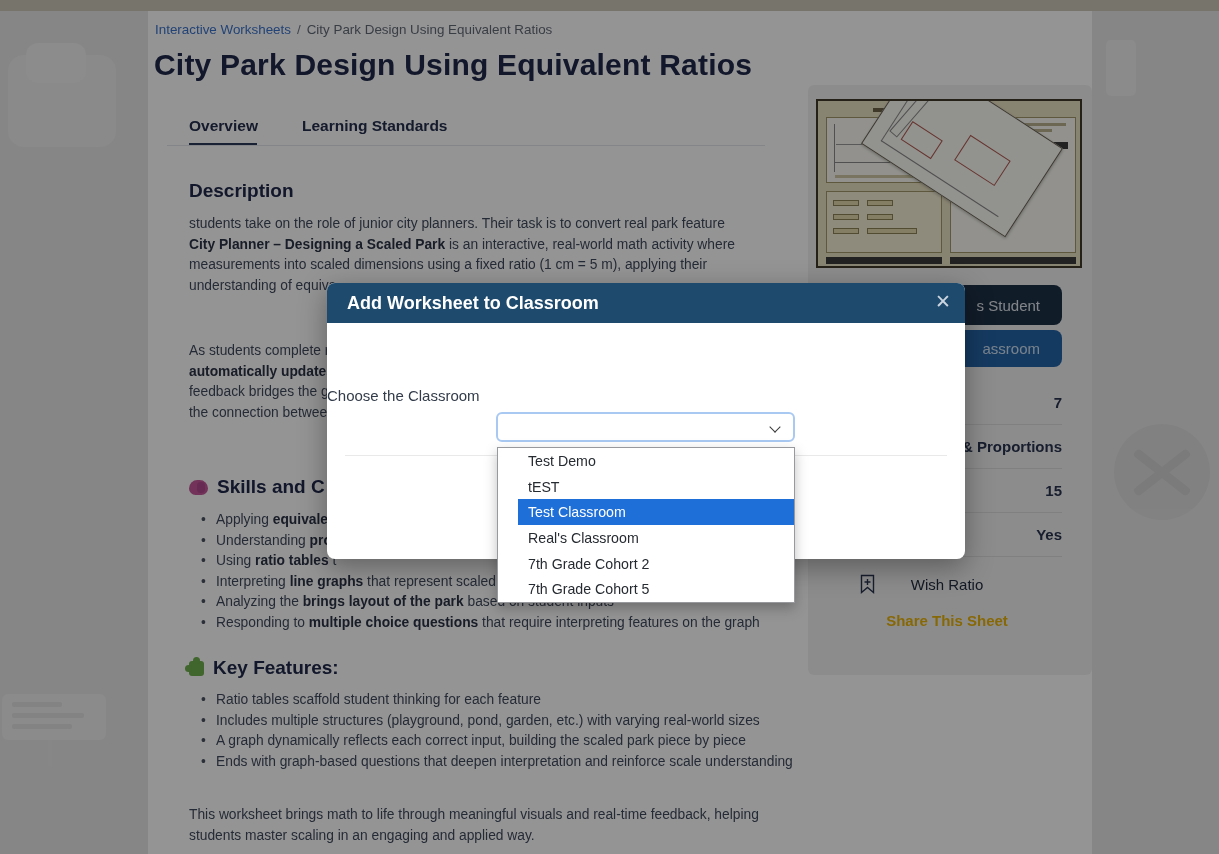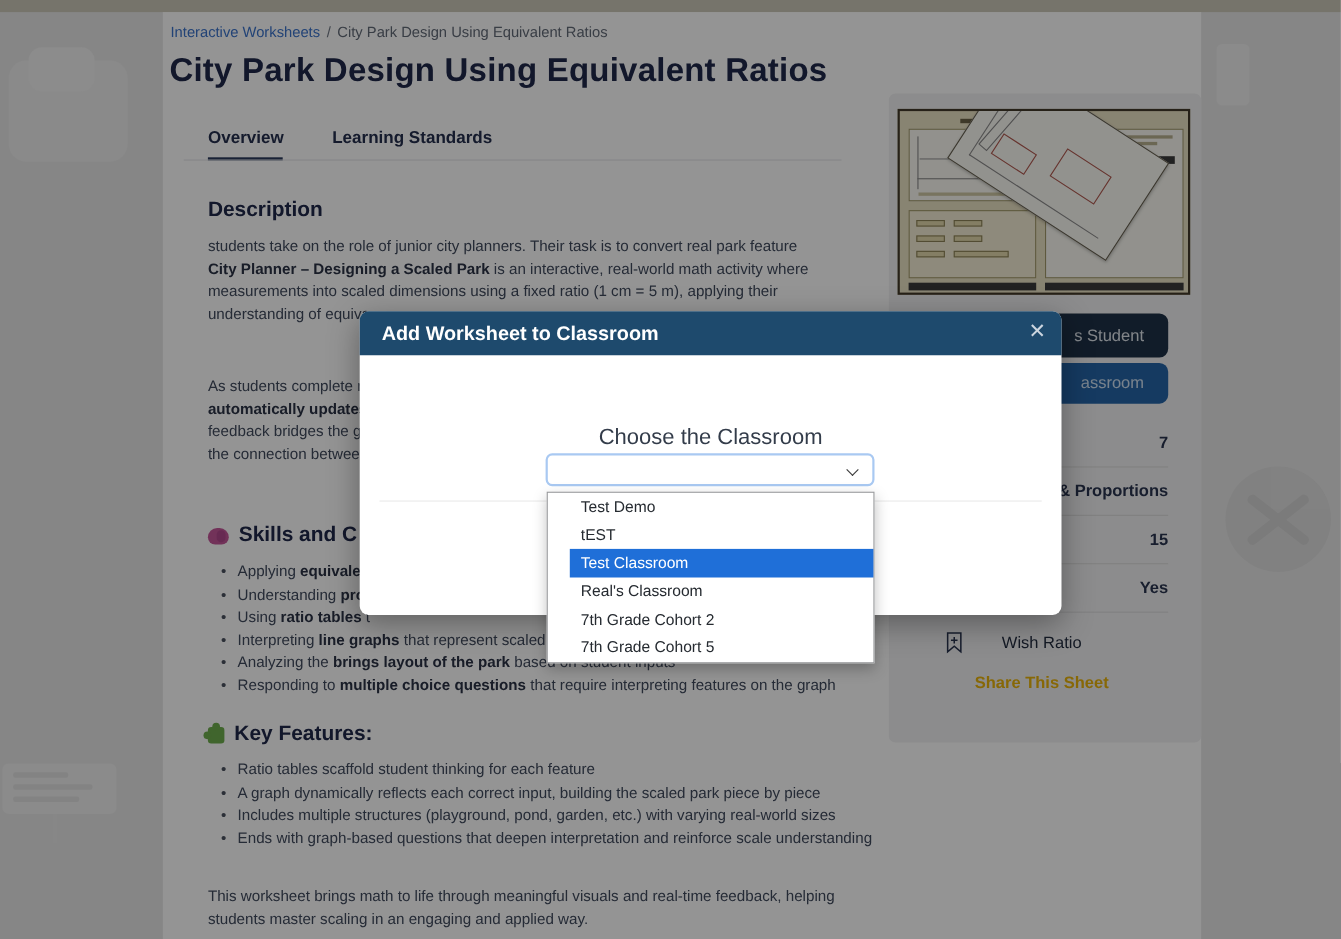--- a/index.html
+++ b/index.html
@@ -110,21 +110,21 @@
   .share-label { left:832px; top:612px; width:230px; text-align:center; font-size:15px; font-weight:700; color:var(--c-share-text,#e9b30b); z-index:3; cursor:pointer; }
 
   
   .overlay { left:0; top:0; width:1219px; height:854px; background:rgba(0,0,0,.42); z-index:10; }
 
   .modal { left:327px; top:283px; width:638px; height:276px; background:#fff; border-radius:8px; z-index:20; box-shadow:0 8px 28px rgba(0,0,0,.35); }
   .modal-header { position:absolute; left:0; top:0; width:100%; height:40px; background:var(--c-modal-header,#1e4a6d); border-radius:8px 8px 0 0; display:flex; align-items:center; }
   .modal-title { padding-left:20px; font-size:18px; font-weight:700; color:#ffffff; }
   .modal-close { position:absolute; right:14px; top:8px; font-size:19px; color:#ccd6e0; cursor:pointer; line-height:22px; }
   .modal-text { position:absolute; left:20px; top:50px; font-size:14.4px; color:#3b4453; }
-  .select-label { position:absolute; left:0; top:104px; width:100%; text-align:center; font-size:20px; color:#333c4a; }
+  .select-label { position:absolute; left:0; top:104px; width:100%; text-align:left; font-size:15px; color:#333c4a; }
   .classroom-select { position:absolute; left:169px; top:129px; width:299px; height:30px; background:#fff; border:2px solid #a9c9f2; border-radius:6px; cursor:pointer; }
   .classroom-select .chev { position:absolute; right:14px; top:9px; width:8px; height:8px; border-right:1.7px solid #3a3a3a; border-bottom:1.7px solid #3a3a3a; transform:rotate(45deg); }
   .modal-divider { position:absolute; left:18px; top:172px; width:602px; height:1px; background:#e9e9e9; }
 
   .dropdown { left:497px; top:447px; width:298px; background:#fff; border:1px solid #98999c; z-index:30; box-shadow:0 5px 12px rgba(0,0,0,.25); }
   .dd-option { height:25.7px; display:flex; align-items:center; padding-left:10px; font-size:14.2px; color:#262b31; cursor:pointer;margin-left:20px; }
   .dd-option.selected { background:var(--c-option-selected,#1f6fd8); color:#ffffff; }
 </style>
 </head>
 <body>
@@ -180,22 +180,22 @@
     <div class="bullet-item"><span>Analyzing the </span><span class="b">brings layout of the park</span><span> based on student inputs</span></div>
     <div class="bullet-item"><span>Responding to </span><span class="b">multiple choice questions</span><span> that require interpreting features on the graph</span></div>
   </div>
 
 <div class="abs section-heading kf-heading">
   <span class="puzzle-icon"></span>
   <span>Key Features:</span>
 </div>
 <div class="abs bullet-list kf-list">
     <div class="bullet-item"><span>Ratio tables scaffold student thinking for each feature</span></div>
+    <div class="bullet-item"><span>Includes multiple structures (playground, pond, garden, etc.) with varying real-world sizes</span></div>
     <div class="bullet-item"><span>A graph dynamically reflects each correct input, building the scaled park piece by piece</span></div>
-    <div class="bullet-item"><span>Includes multiple structures (playground, pond, garden, etc.) with varying real-world sizes</span></div>
     <div class="bullet-item"><span>Ends with graph-based questions that deepen interpretation and reinforce scale understanding</span></div>
   </div>
 
 <div class="abs body-copy closing">This worksheet brings math to life through meaningful visuals and real-time feedback, helping students master scaling in an engaging and applied way.</div>
 
 <div class="abs sidebar-card"></div>
 
 <div class="abs thumb">
   <span class="t-title"></span>
   <span class="t-chart">

